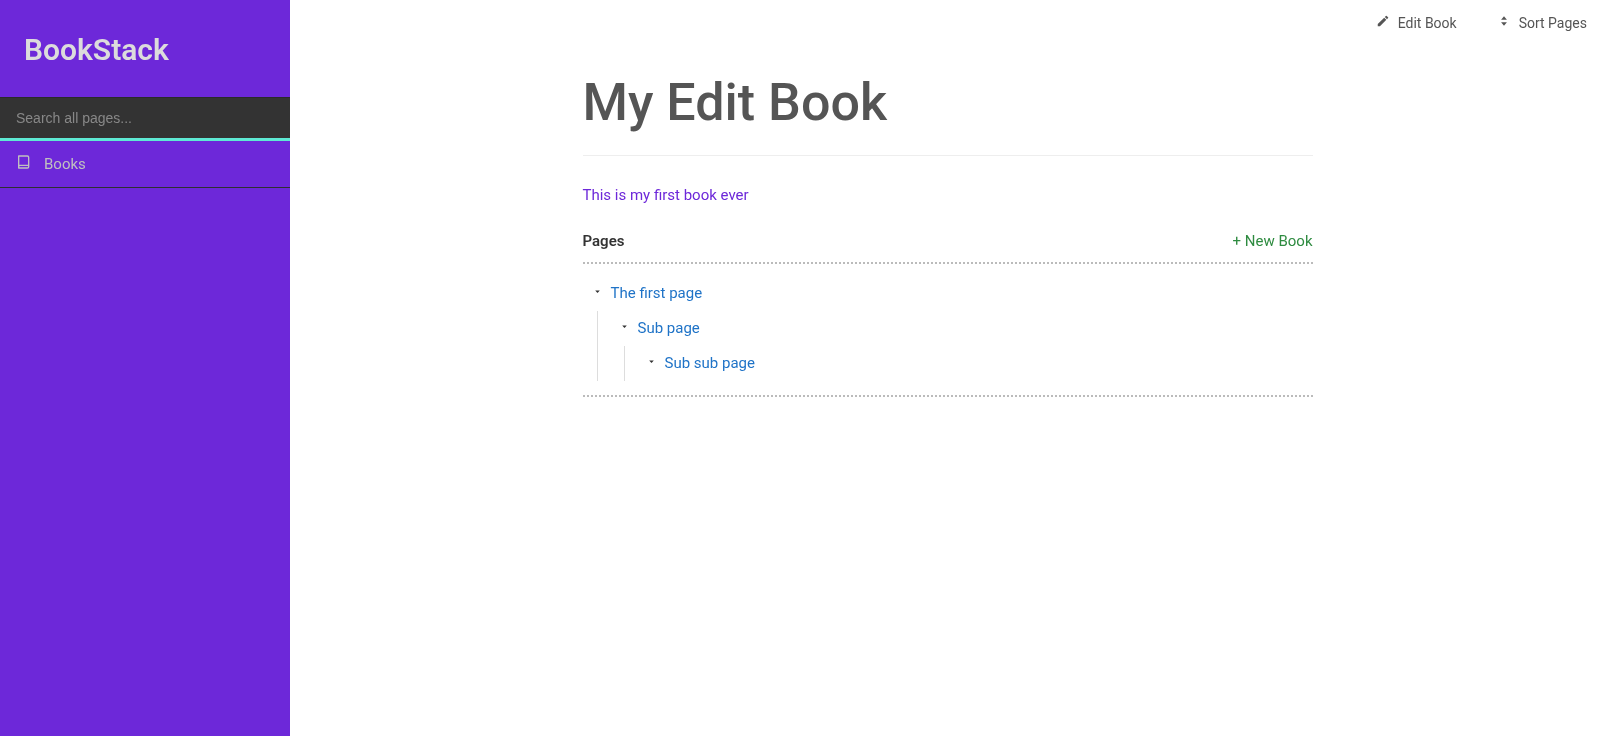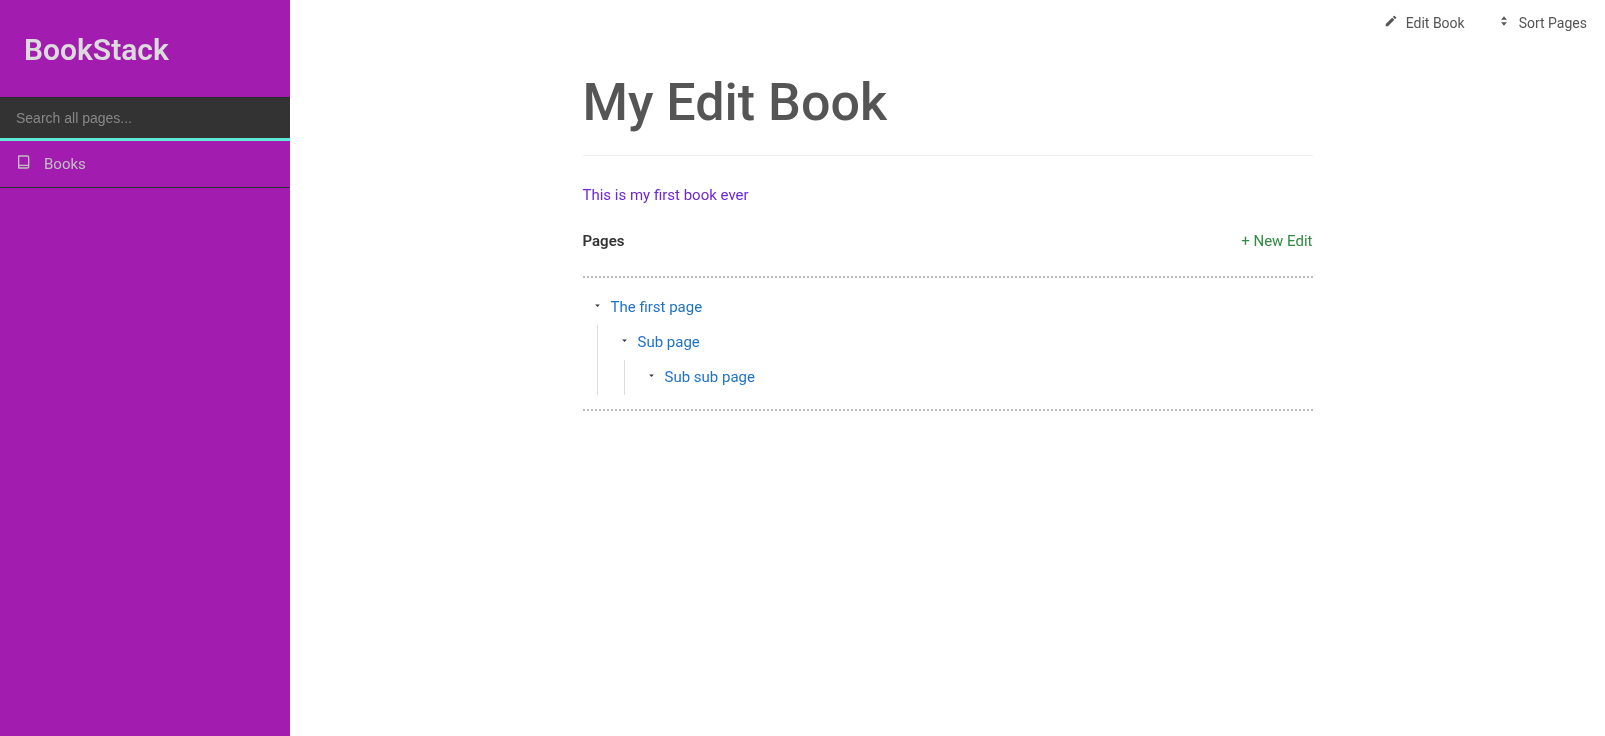--- a/index.html
+++ b/index.html
@@ -8,21 +8,21 @@
       padding: 0;
     }
     body {
       font-family: -apple-system, BlinkMacSystemFont, "Segoe UI", Roboto, "Helvetica Neue", Arial, sans-serif;
       display: flex;
       height: 100vh;
       background: #fff;
     }
     .sidebar {
       width: 290px;
-      background: #a21caf;
+      background: #6d28d9;
       color: #c0c0c0;
       display: flex;
       flex-direction: column;
       flex-shrink: 0;
     }
     .sidebar-brand {
       padding: 32px 24px 30px 24px;
       color: #dcdcdc;
       font-size: 30px;
       font-weight: 600;
@@ -62,21 +62,21 @@
     .main {
       flex: 1;
       position: relative;
       overflow: auto;
     }
     .top-actions {
       position: absolute;
       top: 14px;
       right: 18px;
       display: flex;
-      gap: 32px;
+      gap: 40px;
       font-size: 14px;
       color: #555;
     }
     .top-action {
       display: flex;
       align-items: center;
       gap: 8px;
       cursor: pointer;
       color: #555;
     }
@@ -103,21 +103,21 @@
     }
     .book-desc {
       color: #6d28d9;
       font-size: 15px;
       margin-bottom: 28px;
     }
     .pages-header {
       display: flex;
       justify-content: space-between;
       align-items: center;
-      margin-bottom: 26px;
+      margin-bottom: 12px;
     }
     .pages-header .label {
       font-weight: 600;
       color: #333;
       font-size: 15px;
     }
     .new-page {
       color: #2e8b40;
       font-size: 15px;
       cursor: pointer;
@@ -211,21 +211,21 @@
     </div>
   </div>
 
   <div class="content">
     <h1 class="book-title">My Edit Book</h1>
     <hr class="title-sep">
     <p class="book-desc">This is my first book ever</p>
 
     <div class="pages-header">
       <span class="label">Pages</span>
-      <span class="new-page">+ New Edit</span>
+      <span class="new-page">+ New Book</span>
     </div>
 
     <hr class="dotted">
 
     <div class="tree">
       <ul>
         <li>
           <div class="tree-item">
             <span class="chev">
               <svg viewBox="0 0 24 24">

